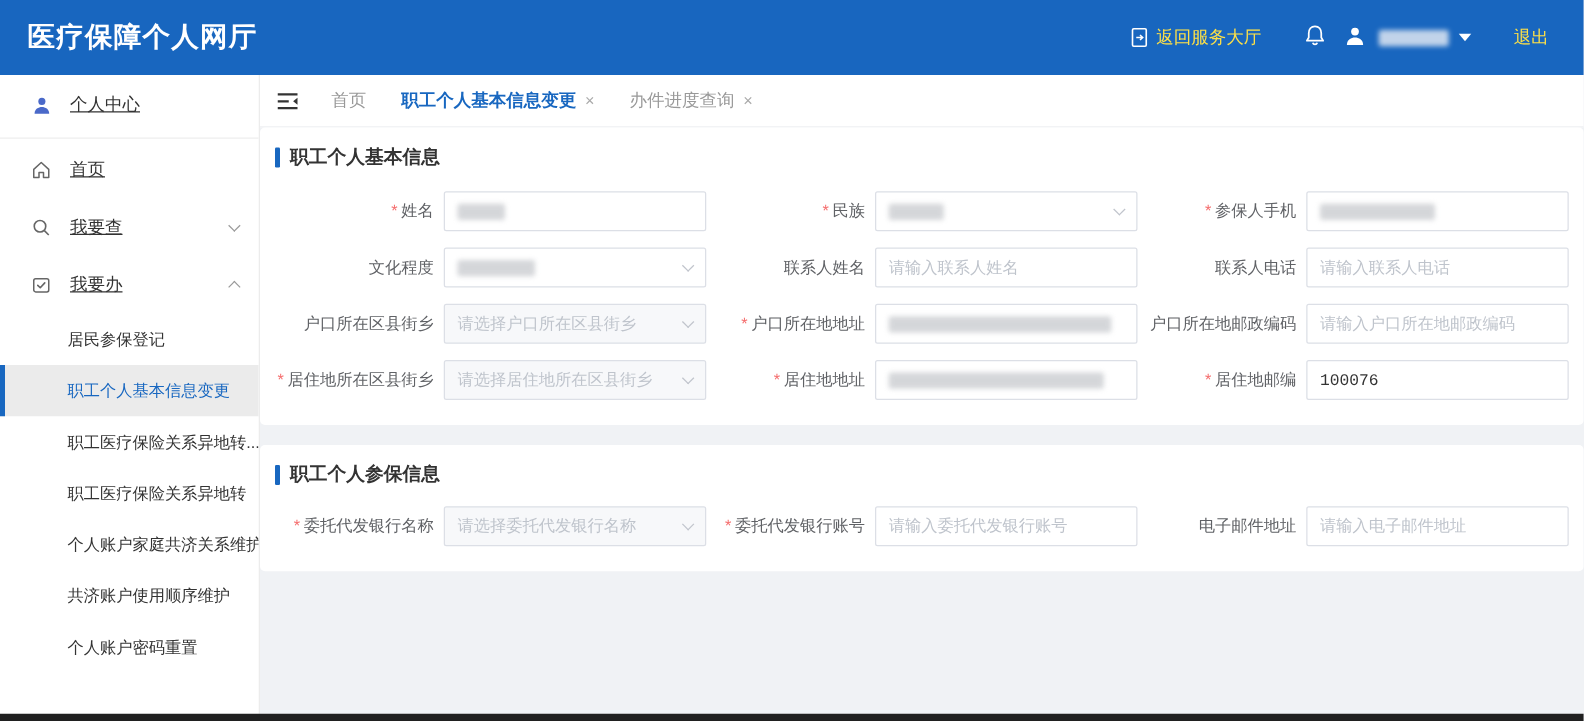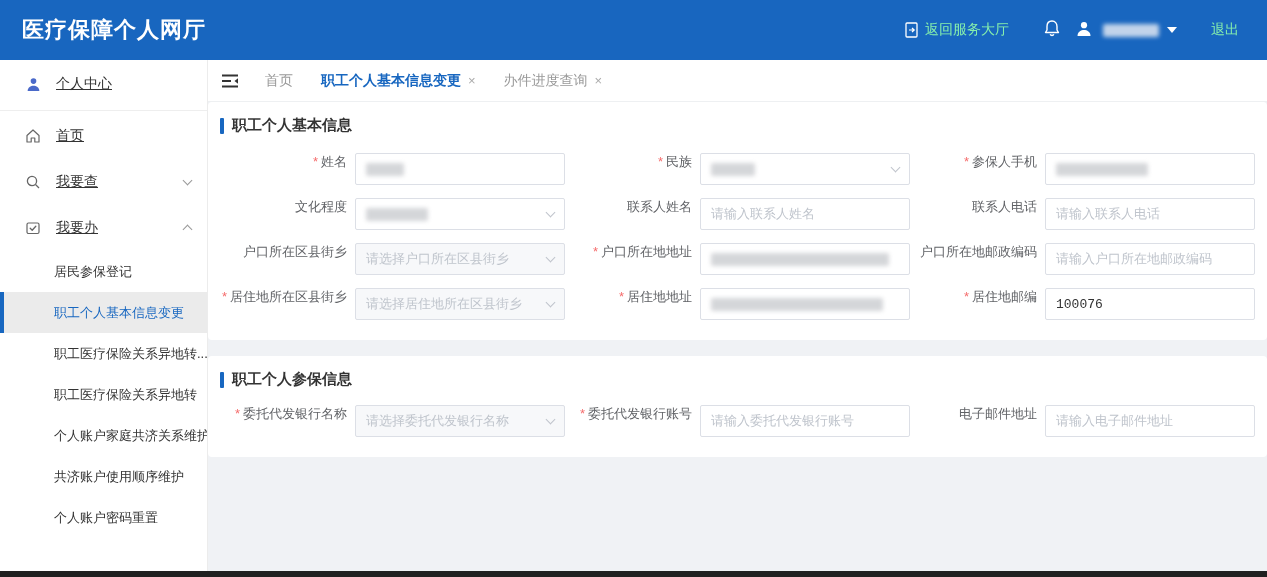--- a/index.html
+++ b/index.html
@@ -4,21 +4,21 @@
 <style>
   * { margin:0; padding:0; box-sizing:border-box; }
   html,body { width:1267px; height:577px; overflow:hidden; background:#f0f2f5;
     font-family:"Liberation Sans","DejaVu Sans",sans-serif; }
   .app { position:relative; width:1267px; height:577px; display:flex; flex-direction:column; }
 
   
   .topbar { height:60px; background:#1866bf; display:flex; align-items:center;
     justify-content:space-between; padding:0 28px 0 22px; flex:0 0 auto; }
   .topbar-title { color:#fff; font-size:22px; font-weight:bold; letter-spacing:1px; }
-  .topbar-right { display:flex; align-items:center; color:#86efac; font-size:14px; }
+  .topbar-right { display:flex; align-items:center; color:#fde047; font-size:14px; }
   .tb-item { display:flex; align-items:center; cursor:pointer; }
   .tb-gap { margin-left:34px; }
   .tb-ico { display:inline-flex; margin-right:6px; }
   .masked { display:inline-block; height:13px; border-radius:2px; background:#b9bcc1;
     filter:blur(2px); opacity:.6; }
   .masked.light { background:#dfe7f2; opacity:.85; }
   .caret-down { width:0; height:0; border-left:5px solid transparent; border-right:5px solid transparent;
     border-top:6px solid #fff; margin-left:8px; display:inline-block; }
 
   
@@ -52,21 +52,21 @@
 
   .content { flex:1; display:flex; flex-direction:column; min-height:0; }
   .card { background:#fff; border-radius:4px; padding:14px 12px 20px 12px; }
   .card + .card { margin-top:16px; }
   .card.grow { flex:1; position:relative; padding:0; }
 
   .sec-title { display:flex; align-items:center; font-size:15px; font-weight:bold; color:#333; }
   .sec-bar { width:4px; height:16px; background:#1867c0; margin-right:8px; border-radius:1px; }
 
   .fgrid { display:grid; grid-template-columns:1fr 1fr 1fr; row-gap:13px; margin-top:18px; }
-  .cell { display:flex; align-items:flex-start; }
+  .cell { display:flex; align-items:center; }
   .flabel { flex:1; text-align:right; font-size:13px; color:#606266; padding-right:8px;
     white-space:nowrap; }
   .req { color:#f56c6c; margin-right:3px; }
   .ctrl { width:210px; height:32px; border:1px solid #dcdfe6; border-radius:2px;
     font-size:13px; color:#333; background:#fff; padding:0 10px; outline:none;
     font-family:Liberation Mono, monospace; flex:0 0 auto; }
   input.ctrl::placeholder { color:#bfc4cc; }
   .ctrl.box { display:flex; align-items:center; }
   .ctrl.select { display:flex; align-items:center; justify-content:space-between; cursor:pointer; }
   .ctrl.select.ph-bg { background:#f7f8fa; }

